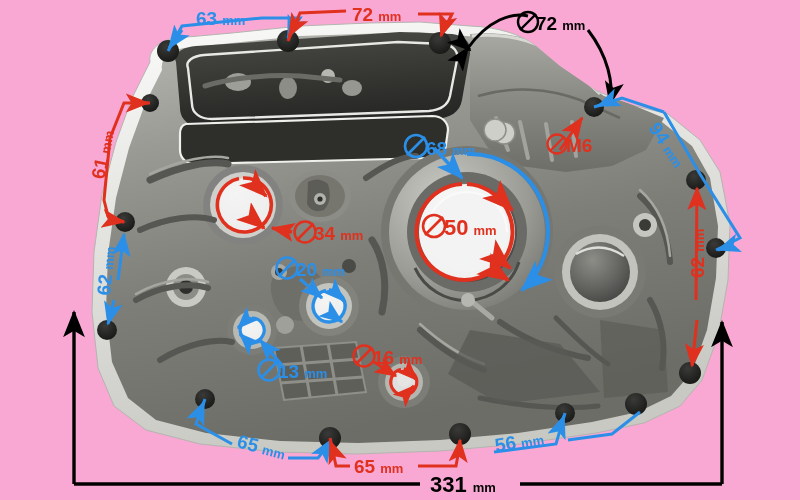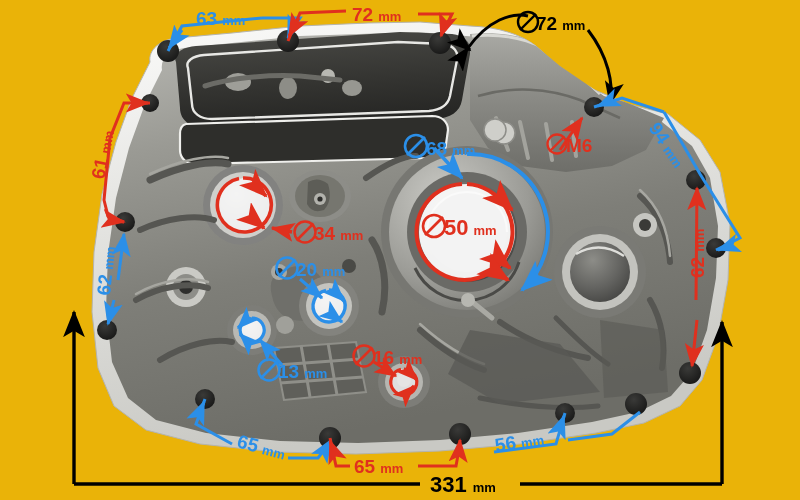--- a/index.html
+++ b/index.html
@@ -1,21 +1,21 @@
 <!DOCTYPE html>
 <html><head>
 <meta charset="utf-8">
 <title>Engine Crankcase Dimension Diagram</title>
 <style>
   html,body{margin:0;padding:0;background:#ffffff;}
   body{
     width:800px;height:500px;overflow:hidden;position:relative;
     font-family:"Liberation Sans", sans-serif;
   }
-  #stage{position:absolute;left:0;top:0;width:800px;height:500px;background:#eab308;}
+  #stage{position:absolute;left:0;top:0;width:800px;height:500px;background:#f9a8d4;}
   #stage > svg{position:absolute;left:0;top:0;}
 
   
   .dimtext{font-family:"Liberation Sans",sans-serif;font-weight:bold;}
   .num{font-size:19px;}
   .unit{font-size:13px;font-weight:bold;}
   .num-lg{font-size:22px;}
 </style>
 </head>
 <body>

